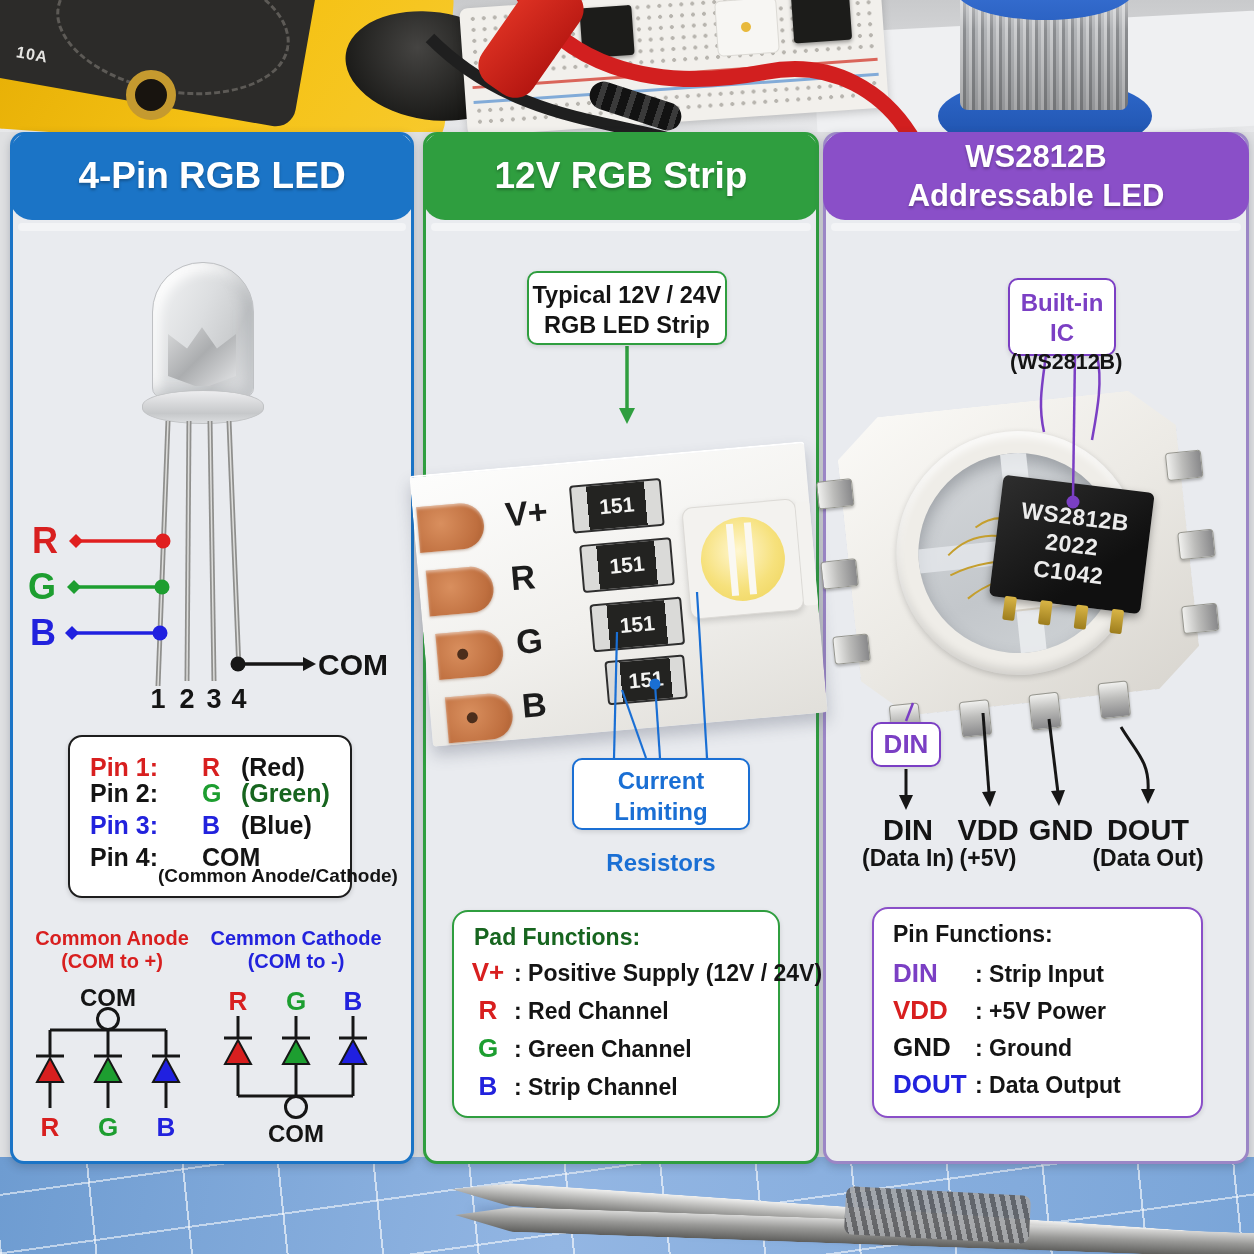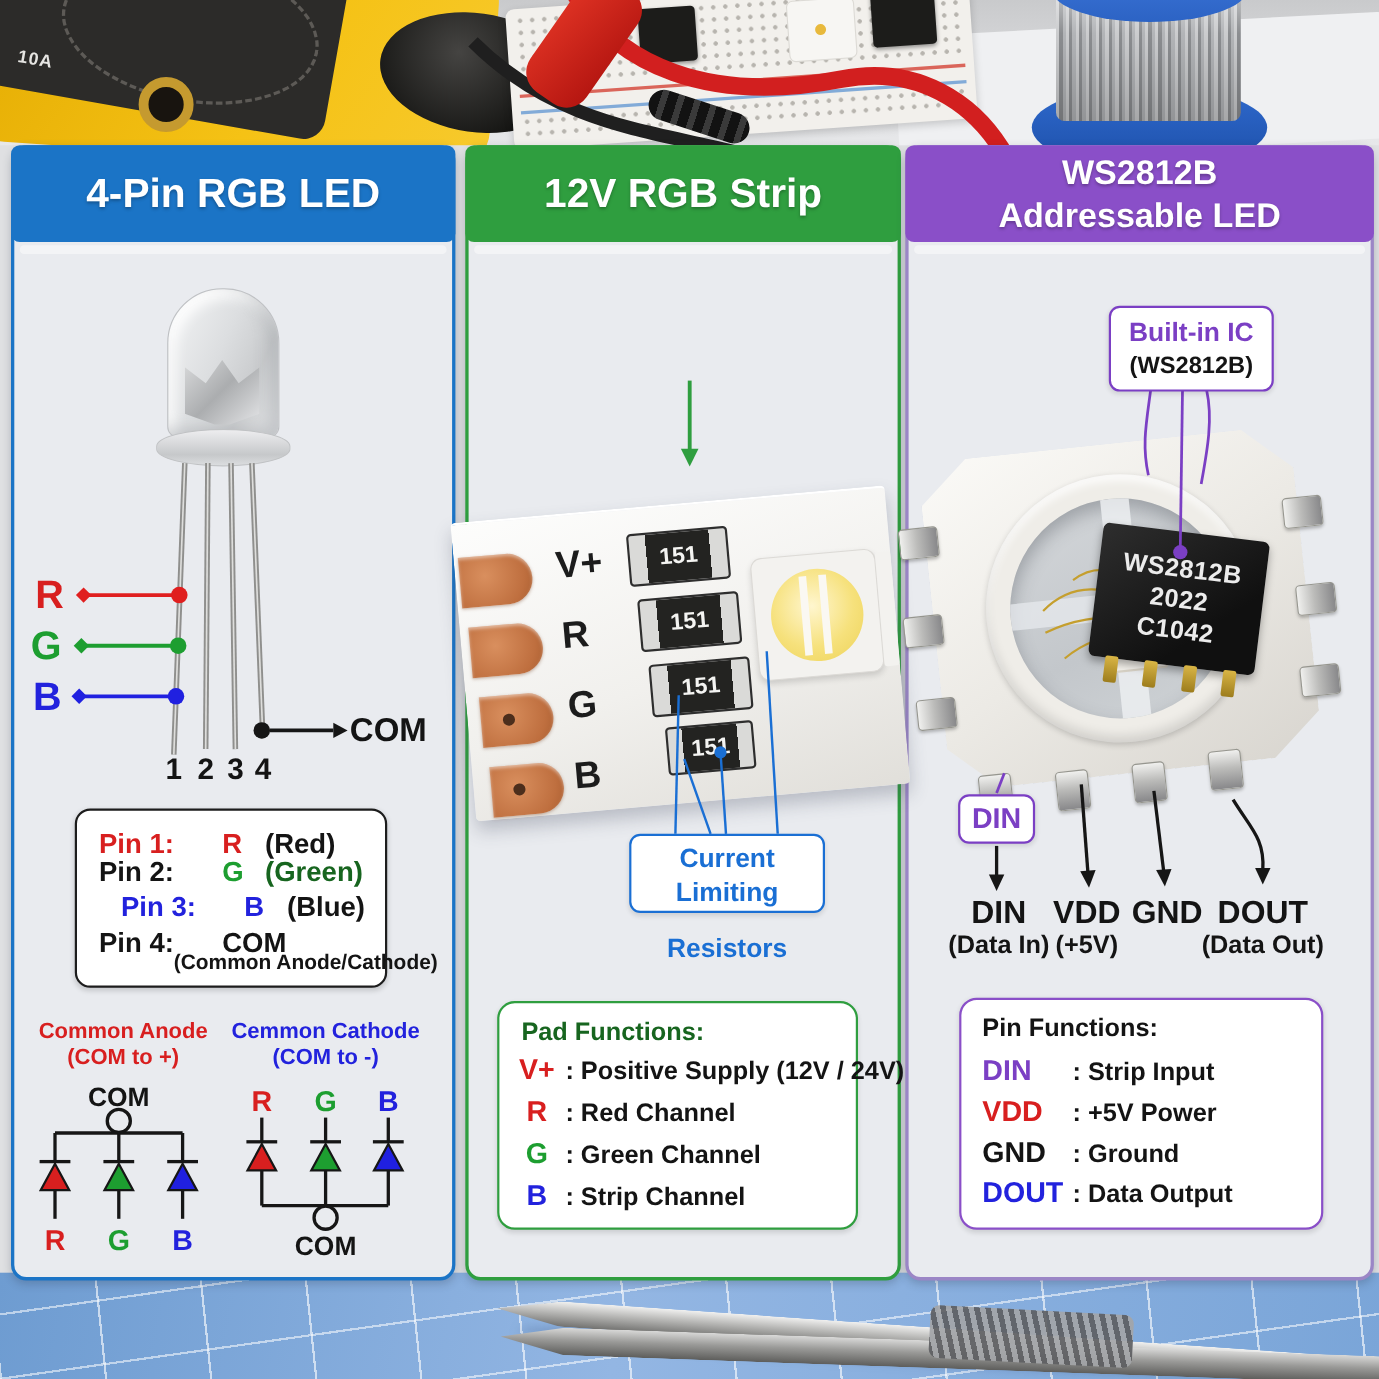--- a/index.html
+++ b/index.html
@@ -63,21 +63,21 @@
            transform-origin:left center;background:linear-gradient(180deg,#f1f1f0,#b7b7b5 45%,#727270);
            clip-path:polygon(0 45%,7% 0,100% 0,100% 100%,7% 100%);}
   .tw-arm2{position:absolute;left:455px;top:48px;width:830px;height:25px;transform:rotate(2deg);
            transform-origin:left center;background:linear-gradient(180deg,#d9d9d8,#9a9a98 45%,#5d5d5b);
            clip-path:polygon(0 40%,7% 0,100% 0,100% 100%,7% 100%);}
   .tw-grip{position:absolute;left:845px;top:34px;width:185px;height:48px;border-radius:8px;opacity:.92;
            transform:rotate(3deg);background:repeating-linear-gradient(75deg,#5e5f62 0 5px,#a3a5a8 5px 10px);}
   
   .panel{position:absolute;top:132px;height:1026px;border-radius:14px;border:3px solid;
          background:#e9ebef;box-shadow:0 3px 8px rgba(40,50,70,.25);z-index:1;}
-  .phead{position:absolute;top:-3px;left:-3px;right:-3px;height:88px;border-radius:8px;color:#fff;
+  .phead{position:absolute;top:-3px;left:-3px;right:-3px;height:88px;border-radius:22px;color:#fff;
          font-weight:bold;display:flex;flex-direction:column;align-items:center;justify-content:center;
          text-shadow:0 2px 3px rgba(0,0,0,.28);z-index:2;}
   .pgap{position:absolute;top:88px;left:5px;right:5px;height:8px;background:#f3f4f6;border-radius:4px;}
   .fs37{font-size:37px;} .fs31{font-size:31px;line-height:1.26;}
   svg.overlay{position:absolute;top:0;left:0;width:1254px;height:1254px;z-index:3;pointer-events:none;}
   
   .led-dome{position:absolute;left:152px;top:262px;width:100px;height:134px;border:1px solid #bfc1c4;
     border-radius:50px 50px 10px 10px;z-index:2;
     background:linear-gradient(115deg,#f4f5f6 0%,#dcdee0 45%,#c9cbcd 72%,#eaebed 100%);
     box-shadow:inset -8px -6px 14px rgba(150,155,160,.45),inset 6px 8px 12px rgba(255,255,255,.9);}
@@ -395,21 +395,21 @@
   <div class="wlbl c-black center" style="left:214px;top:684px;font-size:27px;">3</div>
   <div class="wlbl c-black center" style="left:239px;top:684px;font-size:27px;">4</div>
 
   <div class="abs wbox pin-table">
     <div class="ptr" style="top:16px;">
       <span class="pcol c-red">Pin 1:</span><span class="lcol c-red">R</span> <span class="c-black">(Red)</span>
     </div>
     <div class="ptr" style="top:42px;">
       <span class="pcol c-black">Pin 2:</span><span class="lcol c-green">G</span> <span class="c-dgreen">(Green)</span>
     </div>
-    <div class="ptr" style="top:74px;margin-left:20px;">
+    <div class="ptr" style="top:74px;">
       <span class="pcol c-blue">Pin 3:</span><span class="lcol c-blue">B</span> <span class="c-black">(Blue)</span>
     </div>
     <div class="ptr" style="top:106px;">
       <span class="pcol c-black">Pin 4:</span><span class="lcol c-black">COM</span>
     </div>
     <div class="ptnote">(Common Anode/Cathode)</div>
   </div>
 
   <div class="dg-title c-red" style="left:112px;top:927px;">
     <div>Common Anode</div>
@@ -421,20 +421,24 @@
   </div>
   <div class="dg-lbl c-black" style="left:108px;top:984px;font-size:24px;">COM</div>
   <div class="dg-lbl c-red" style="left:50px;top:1112px;font-size:26px;">R</div>
   <div class="dg-lbl c-green" style="left:108px;top:1112px;font-size:26px;">G</div>
   <div class="dg-lbl c-blue" style="left:166px;top:1112px;font-size:26px;">B</div>
   <div class="dg-lbl c-red" style="left:238px;top:986px;font-size:26px;">R</div>
   <div class="dg-lbl c-green" style="left:296px;top:986px;font-size:26px;">G</div>
   <div class="dg-lbl c-blue" style="left:353px;top:986px;font-size:26px;">B</div>
   <div class="dg-lbl c-black" style="left:296px;top:1120px;font-size:24px;">COM</div>
 
+  <div class="abs wbox callout" style="left:527px;top:271px;width:200px;height:74px;border:2.5px solid #2f9e3f;padding-top:7px;">
+    <div style="font-size:23.5px;font-weight:700;color:#141414;line-height:30px;">Typical 12V / 24V</div>
+    <div style="font-size:23.5px;font-weight:700;color:#141414;line-height:30px;">RGB LED Strip</div>
+  </div>
 
   <div class="abs wbox callout" style="left:572px;top:758px;width:178px;height:72px;border:2.5px solid #1a6fd4;padding-top:5px;">
     <div class="c-ablue" style="font-size:24px;font-weight:bold;line-height:31px;">Current Limiting</div>
     <div class="c-ablue" style="font-size:24px;font-weight:bold;line-height:31px;margin-top:20px;">Resistors</div>
   </div>
 
   <div class="abs wbox" style="left:452px;top:910px;width:328px;height:208px;border:2.5px solid #2f9e3f;border-radius:16px;box-shadow:0 2px 5px rgba(0,0,0,.12);"></div>
   <div class="fn-title c-dgreen" style="left:474px;top:924px;">Pad Functions:</div>
   <div class="fn-row" style="left:462px;top:957px;">
     <span class="flab c-red" style="width:52px;text-align:center;">V+</span>
@@ -446,21 +450,21 @@
   </div>
   <div class="fn-row" style="left:462px;top:1033px;">
     <span class="flab c-green" style="width:52px;text-align:center;">G</span>
     <span class="fdesc">: Green Channel</span>
   </div>
   <div class="fn-row" style="left:462px;top:1071px;">
     <span class="flab c-blue" style="width:52px;text-align:center;">B</span>
     <span class="fdesc">: Strip Channel</span>
   </div>
 
-  <div class="abs wbox callout" style="left:1008px;top:278px;width:150px;height:78px;border:2.5px solid #7b3fc4;padding-top:8px;">
+  <div class="abs wbox callout" style="left:1008px;top:278px;width:108px;height:78px;border:2.5px solid #7b3fc4;padding-top:8px;">
     <div class="c-purple" style="font-size:24px;font-weight:bold;line-height:30px;">Built-in IC</div>
     <div class="c-black" style="font-size:21.5px;font-weight:600;line-height:28px;">(WS2812B)</div>
   </div>
 
   <div class="abs wbox callout" style="left:871px;top:722px;width:70px;height:45px;border:2.5px solid #7b3fc4;">
     <div class="c-purple" style="font-size:26px;font-weight:bold;line-height:41px;">DIN</div>
   </div>
 
   <div class="wlbl c-black center" style="left:908px;top:814px;font-size:29px;font-weight:800;">DIN</div>
   <div class="wlbl c-black center" style="left:988px;top:814px;font-size:29px;font-weight:800;">VDD</div>

